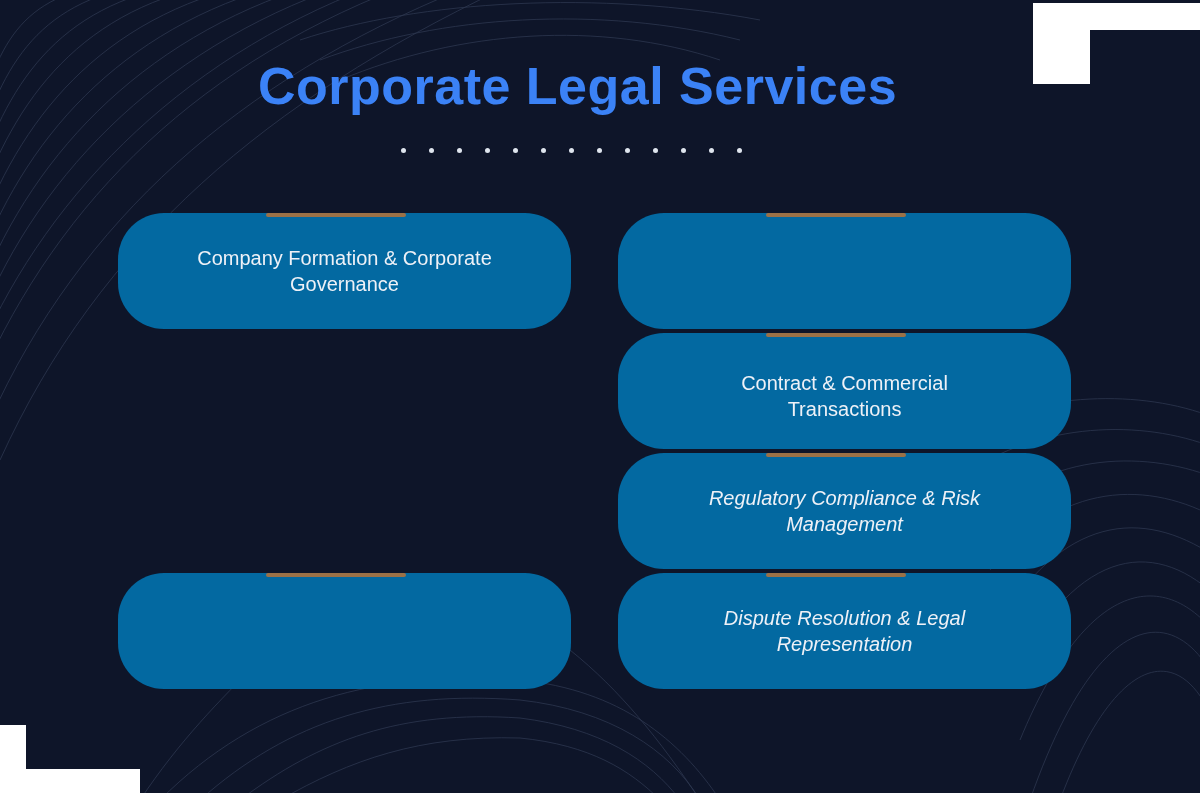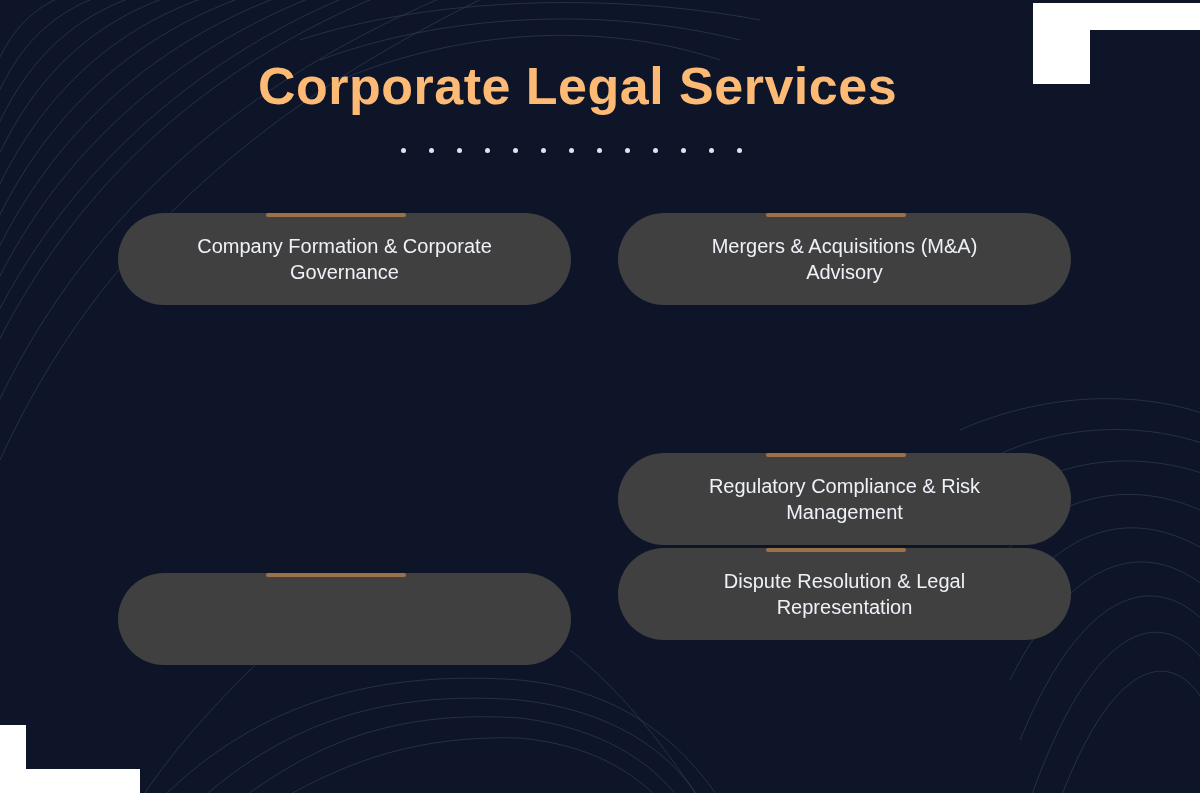--- a/index.html
+++ b/index.html
@@ -6,24 +6,24 @@
   body { width:1200px; height:793px; overflow:hidden; background:#0e1529; font-family:"Liberation Sans", sans-serif; }
   .canvas { position:relative; width:1200px; height:793px; background:#0e1529; overflow:hidden; }
   .bg-lines { position:absolute; left:0; top:0; width:1200px; height:793px; }
   .corner-tr { position:absolute; left:1033px; top:3px; width:167px; height:81px; }
   .corner-tr .h { position:absolute; left:0; top:0; width:167px; height:27px; background:#ffffff; }
   .corner-tr .v { position:absolute; left:0; top:0; width:27px; height:81px; background:#ffffff; }
   .corner-tr .n { position:absolute; left:27px; top:27px; width:30px; height:54px; background:#ffffff; }
   .corner-bl { position:absolute; left:0; top:725px; width:140px; height:68px; }
   .corner-bl .v { position:absolute; left:0; top:0; width:26px; height:68px; background:#ffffff; }
   .corner-bl .h { position:absolute; left:0; top:44px; width:140px; height:24px; background:#ffffff; }
-  .title { position:absolute; left:0; top:56px; width:1155px; text-align:center; color:#fdba74; font-size:52px; font-weight:bold; letter-spacing:0.5px; }
+  .title { position:absolute; left:0; top:56px; width:1155px; text-align:center; color:#3b82f6; font-size:52px; font-weight:bold; letter-spacing:0.5px; }
   .dots { position:absolute; left:401px; top:148px; display:flex; gap:23px; }
   .dot { width:5px; height:5px; border-radius:50%; background:#dfe5ee; }
-  .pill { position:absolute; width:453px; height:92px; border-radius:46px; background:#404040; display:flex; align-items:center; justify-content:center; }
+  .pill { position:absolute; width:453px; height:116px; border-radius:46px; background:#0369a1; display:flex; align-items:center; justify-content:center; }
   .pill .bar { position:absolute; top:0; left:148px; width:140px; height:4px; border-radius:2px; background:#9b7147; }
   .pill .label { color:#eef1f7; font-size:20px; line-height:26px; text-align:center; max-width:330px; }
 </style>
 </head>
 <body>
 
 <div class="canvas">
   <svg class="bg-lines" viewBox="0 0 1200 793">
     <g fill="none" stroke="#3a4560" stroke-width="0.8" opacity="0.7">
       <path d="M-20 380 C 60 200, 200 60, 420 -20"></path>
@@ -86,26 +86,29 @@
     <span class="dot"></span>
     <span class="dot"></span>
   </div>
 
   <div class="pill" style="left:118px; top:213px;">
     <span class="bar"></span>
     <span class="label">Company Formation &amp; Corporate Governance</span>
   </div>
   <div class="pill" style="left:618px; top:213px;">
     <span class="bar"></span>
-    <span class="label" style="max-width:300px">Mergers &amp; Acquisitions (M&amp;A) Advisory</span>
   </div>
-  <div class="pill" style="left:618px; top:453px;">
+  <div class="pill" style="left:618px; top:333px;">
+    <span class="bar"></span>
+    <span class="label" style="max-width:240px; margin-top:10px">Contract &amp; Commercial Transactions</span>
+  </div>
+  <div class="pill" style="left:618px; top:453px;font-style:italic;">
     <span class="bar"></span>
     <span class="label" style="max-width:300px">Regulatory Compliance &amp; Risk Management</span>
   </div>
   <div class="pill" style="left:118px; top:573px;">
     <span class="bar"></span>
   </div>
-  <div class="pill" style="left:618px; top:548px;">
+  <div class="pill" style="left:618px; top:573px;font-style:italic;">
     <span class="bar"></span>
     <span class="label" style="max-width:280px">Dispute Resolution &amp; Legal Representation</span>
   </div>
 </div>
 
 </body></html>

